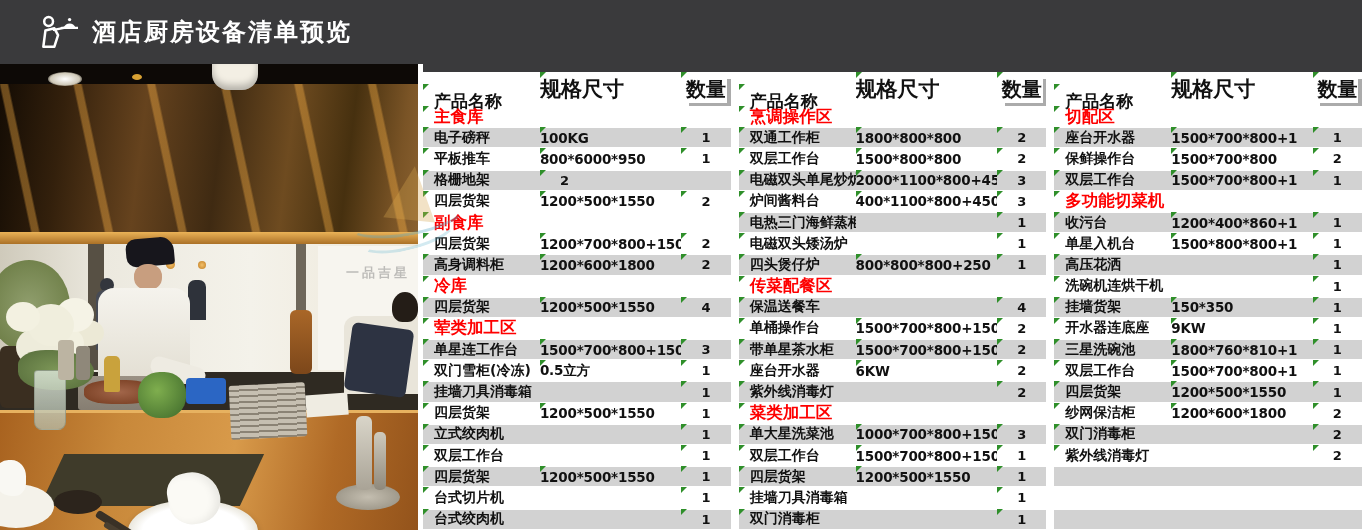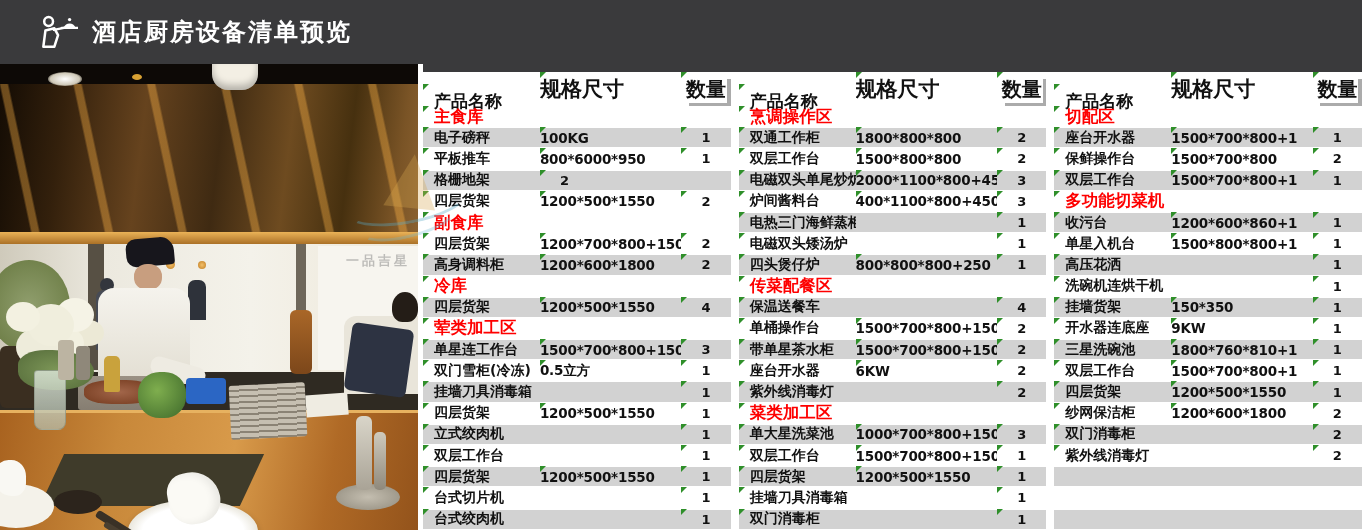--- a/index.html
+++ b/index.html
@@ -117,21 +117,21 @@
   .c-spec{width:46%;font-weight:bold;font-size:13.5px;color:#111;letter-spacing:-0.2px;}
   .c-qty{width:16%;justify-content:center;font-weight:bold;font-size:13px;color:#111;}
   .row.head .c-name{font-size:17px;margin-top:24px;}
   .row.head .c-spec{font-size:21px;letter-spacing:0;font-family:Liberation Mono, monospace;}
   .row.head .c-qty{font-size:20px;}
   .row.head .qty-chip{box-shadow:4px 3px 0 var(--chip,#ababab);padding:0 1px;}
   .c-full{width:100%;padding-left:11px;font-weight:bold;font-size:16.5px;color:var(--red,#fe0000);}
   .marker:before{content:"";position:absolute;left:0;top:0;width:0;height:0;
     border-top:6px solid var(--green,#2f8f2a);border-right:6px solid transparent;}
   
-  .watermark{position:absolute;left:340px;top:148px;width:130px;height:140px;z-index:9;
+  .watermark{position:absolute;left:340px;top:160px;width:130px;height:140px;z-index:9;
     pointer-events:none;opacity:.5;}
   .wm-tri{position:absolute;left:46px;top:6px;width:0;height:0;
     border-left:26px solid transparent;border-right:26px solid transparent;
     border-bottom:54px solid rgba(214,166,78,.65);transform:rotate(6deg);}
   .wm-sw1{position:absolute;left:4px;top:34px;width:118px;height:36px;border-radius:50%;
     border:3px solid transparent;border-bottom-color:rgba(88,170,200,.7);transform:rotate(-10deg);}
   .wm-sw2{position:absolute;left:16px;top:54px;width:96px;height:30px;border-radius:50%;
     border:3px solid transparent;border-bottom-color:rgba(110,185,210,.6);transform:rotate(-14deg);}
   .wm-text{position:absolute;left:6px;top:104px;font-size:13px;font-weight:bold;
     color:rgba(120,120,120,.9);letter-spacing:3px;white-space:nowrap;}
@@ -447,21 +447,21 @@
       <div class="row gray">
         <div class="cell c-name marker">双层工作台</div>
         <div class="cell c-spec marker">1500*700*800+1</div>
         <div class="cell c-qty marker">1</div>
       </div>
       <div class="row section">
         <div class="cell c-full marker">多功能切菜机</div>
       </div>
       <div class="row gray">
         <div class="cell c-name marker">收污台</div>
-        <div class="cell c-spec marker">1200*600*860+1</div>
+        <div class="cell c-spec marker">1200*400*860+1</div>
         <div class="cell c-qty marker">1</div>
       </div>
       <div class="row">
         <div class="cell c-name marker">单星入机台</div>
         <div class="cell c-spec marker">1500*800*800+1</div>
         <div class="cell c-qty marker">1</div>
       </div>
       <div class="row gray">
         <div class="cell c-name marker">高压花洒</div>
         <div class="cell c-spec"></div>

